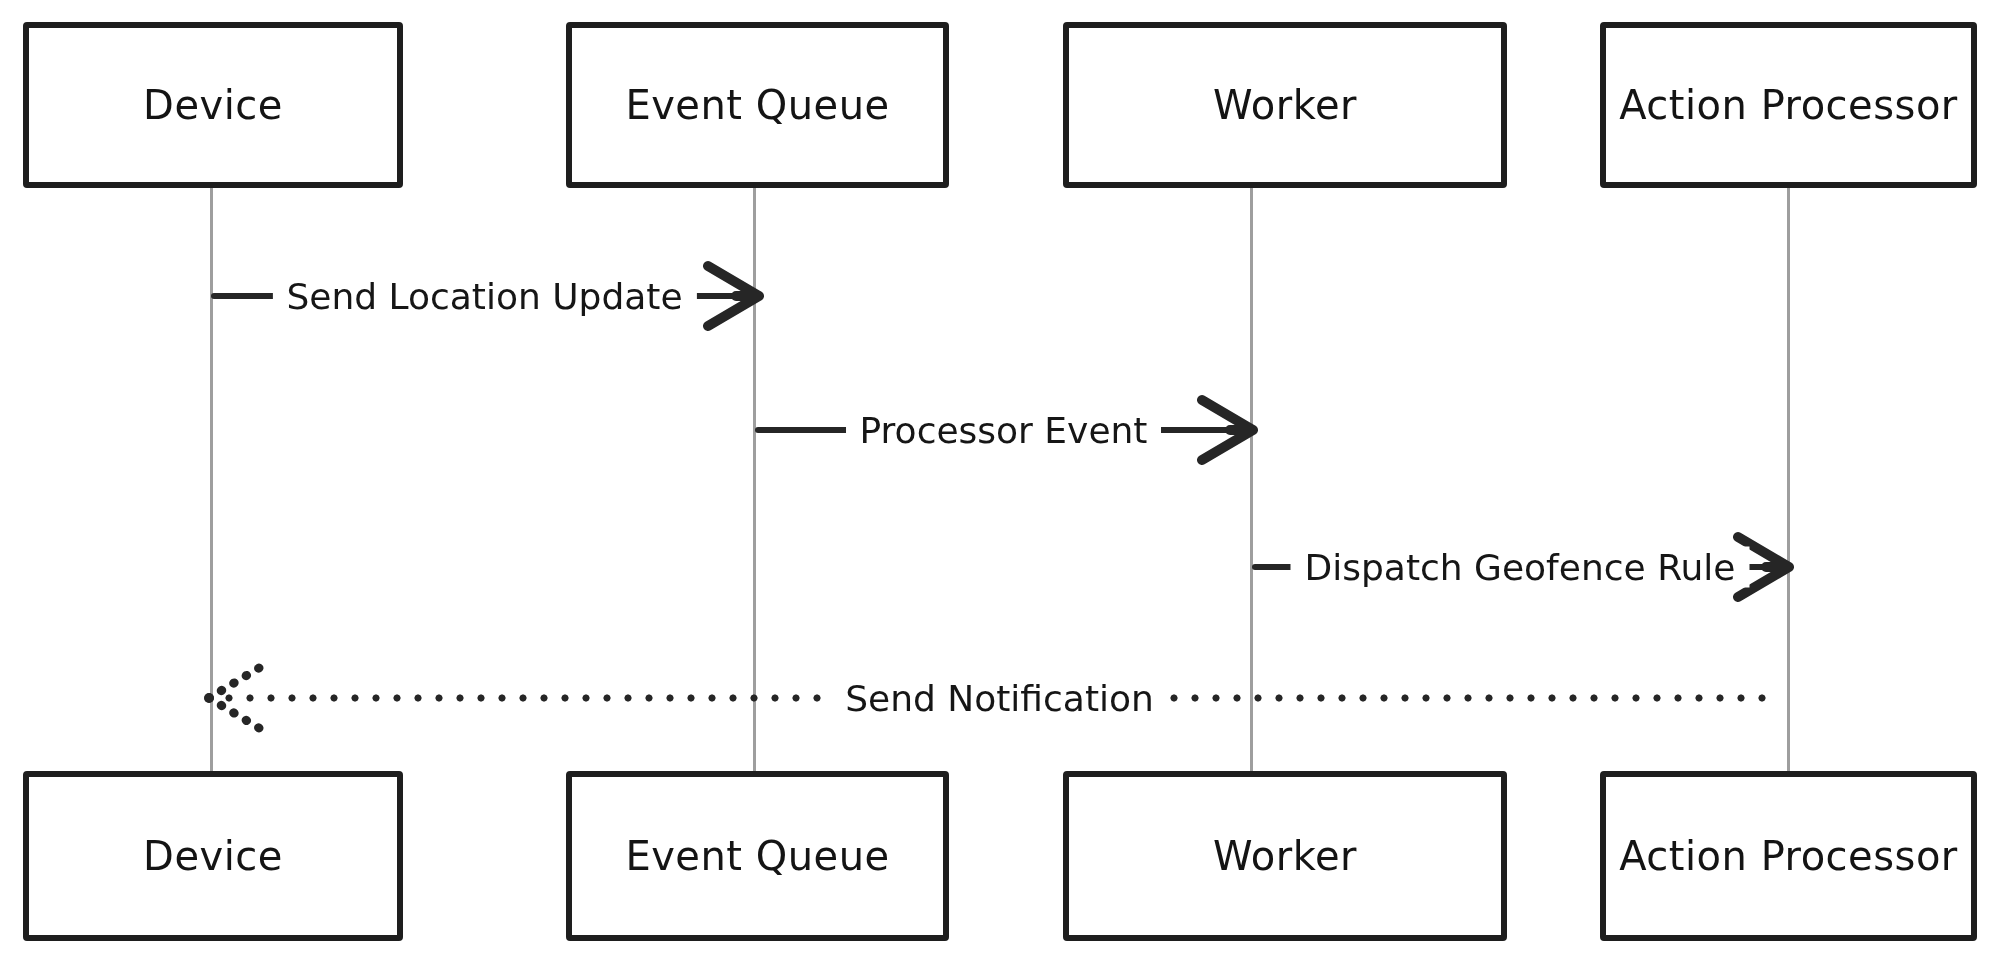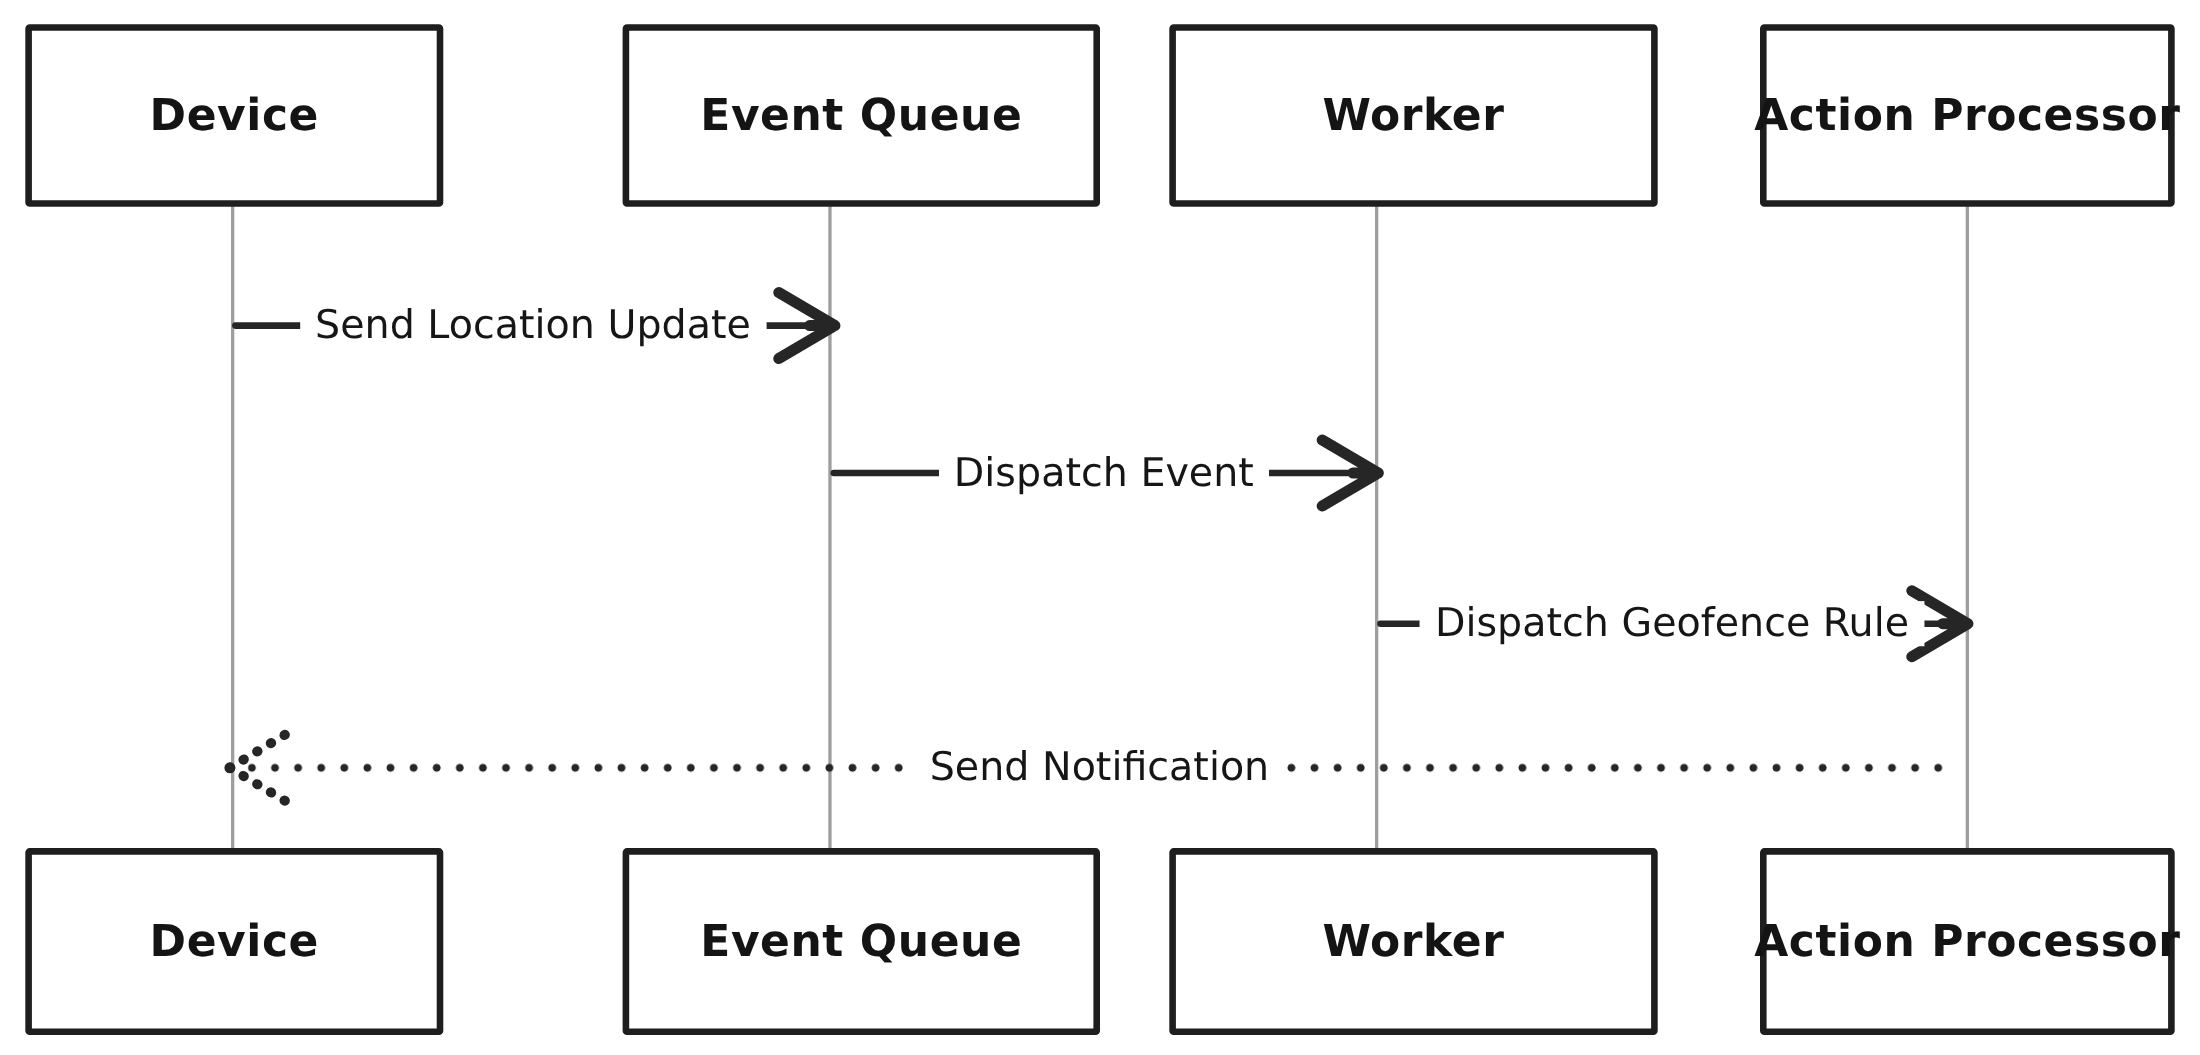--- a/index.html
+++ b/index.html
@@ -27,31 +27,30 @@
     position: absolute;
     height: 166px;
     box-sizing: border-box;
     border: 6px solid #1e1e1e;
     border-radius: 4px;
     background: #ffffff;
     display: flex;
     align-items: center;
     justify-content: center;
     z-index: 3;
-    font-weight: bold;
   }
   .actor .actor-label {
     font-size: 40px;
     color: #141414;
     letter-spacing: 0.5px;
     white-space: nowrap;
   }
   .actor.bottom { height: 170px; }
   .a1 { left: 23px;   width: 380px; }
-  .a2 { left: 566px;  width: 434px; }
+  .a2 { left: 566px;  width: 383px; }
   .a3 { left: 1063px; width: 444px; }
   .a4 { left: 1600px; width: 377px; }
   .row-top    { top: 22px; }
   .row-bottom { top: 771px; }
 
   
   .message { position: absolute; height: 0; z-index: 2; }
   .msg-line {
     position: absolute;
     left: 0; right: 8px; top: -3px;
@@ -122,21 +121,21 @@
       <path d="M6 8 L57 38 M6 68 L57 38 M34 38 L57 38" fill="none" stroke="#262626" stroke-width="10" stroke-linecap="round"></path>
     </svg>
     <span class="msg-label">Send Location Update</span>
   </div>
 
   <div class="message solid m2">
     <div class="msg-line"></div>
     <svg class="arrowhead right" viewBox="0 0 64 76">
       <path d="M6 8 L57 38 M6 68 L57 38 M34 38 L57 38" fill="none" stroke="#262626" stroke-width="10" stroke-linecap="round"></path>
     </svg>
-    <span class="msg-label">Dispatch Event</span>
+    <span class="msg-label">Processor Event</span>
   </div>
 
   <div class="message solid m3">
     <div class="msg-line"></div>
     <svg class="arrowhead right" viewBox="0 0 64 76">
       <path d="M6 8 L57 38 M6 68 L57 38 M34 38 L57 38" fill="none" stroke="#262626" stroke-width="10" stroke-linecap="round"></path>
     </svg>
     <span class="msg-label">Dispatch Geofence Rule</span>
   </div>
 

